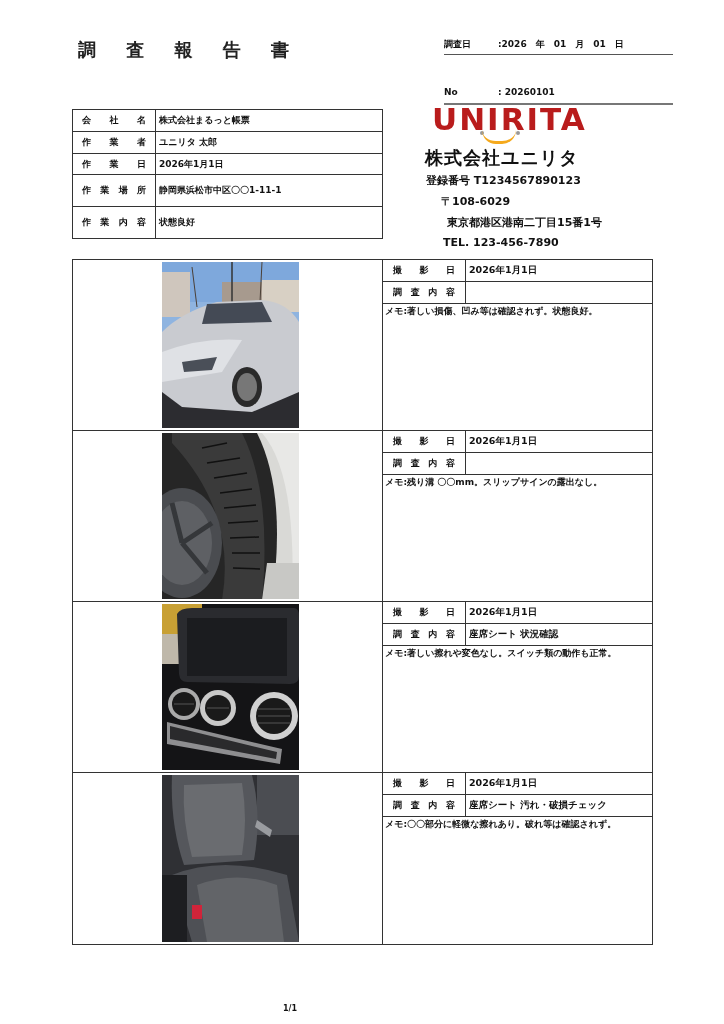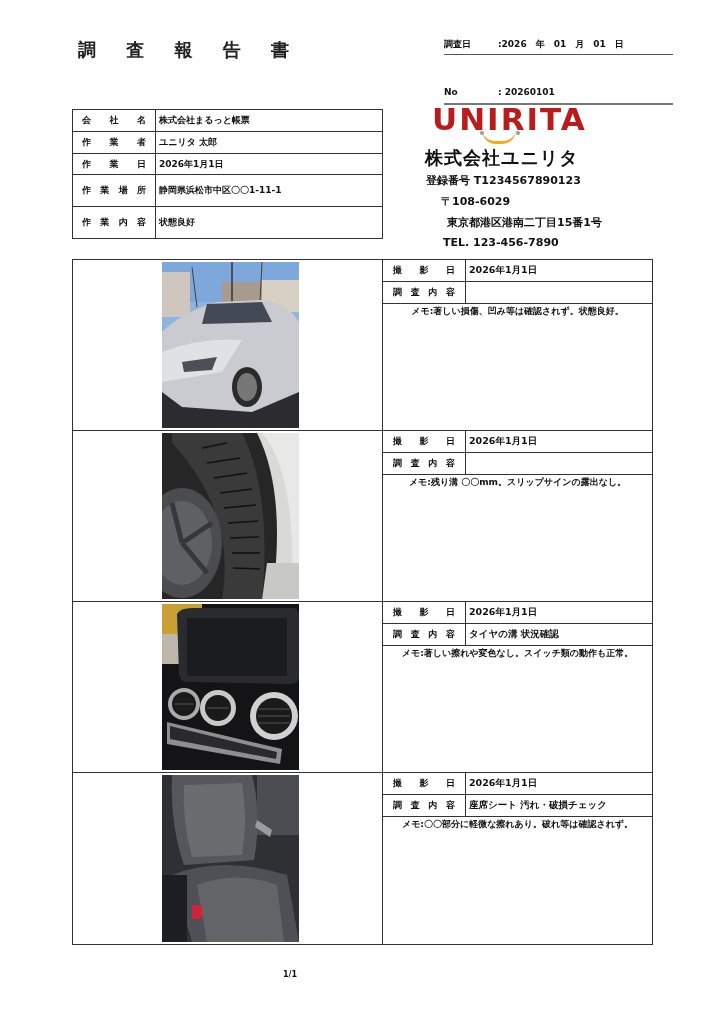--- a/index.html
+++ b/index.html
@@ -29,23 +29,23 @@
 
   .photos { position: absolute; left: 72px; top: 259px; width: 581px; height: 686px; border: 1.5px solid #333; }
   .entry { position: absolute; left: 0; width: 100%; border-bottom: 1.5px solid #333; }
   .entry:last-child { border-bottom: none; }
   .photo-cell { position: absolute; left: 0; top: 0; width: 310px; height: 100%; border-right: 1.5px solid #333; }
   .photo { position: absolute; left: 89px; top: 2px; width: 137px; height: calc(100% - 4px); overflow: hidden; }
   .detail { position: absolute; left: 310px; right: 0; top: 0; bottom: 0; }
   .drow { display: flex; height: 22px; border-bottom: 1px solid #333; }
   .dlabel { width: 83px; border-right: 1.5px solid #333; font-size: 9px; font-weight: bold; display: flex; align-items: center; justify-content: space-between; padding: 0 10px; }
   .dval { flex: 1; font-size: 9.5px; font-weight: bold; display: flex; align-items: center; padding-left: 3px; }
-  .memo { font-size: 9px; font-weight: bold; padding: 1px 2px; text-align: center; }
-
-  .pager { position: absolute; left: 0; width: 580px; top: 970px; text-align: center; font-size: 8px; font-weight: bold; }
+  .memo { font-size: 9px; font-weight: bold; padding: 1px 2px; }
+
+  .pager { position: absolute; left: 0; width: 580px; top: 1004px; text-align: center; font-size: 8px; font-weight: bold; }
 </style>
 </head>
 <body>
 
 <div class="title">調 査 報 告 書</div>
 
 <div class="meta meta-date">
   <span class="k">調査日</span>
   <span>:2026　年　01　月　01　日</span>
 </div>
@@ -239,21 +239,21 @@
           </div>
         <div class="dval">2026年1月1日</div>
       </div>
       <div class="drow">
         <div class="dlabel">
             <span>調</span>
             <span>査</span>
             <span>内</span>
             <span>容</span>
           </div>
-        <div class="dval">タイヤの溝 状況確認</div>
+        <div class="dval">座席シート 状況確認</div>
       </div>
       <div class="memo">メモ:著しい擦れや変色なし。スイッチ類の動作も正常。</div>
     </div>
   </div>
 
   <div class="entry" style="top:513px; height:171px;">
     <div class="photo-cell">
       <div class="photo">
         <svg width="137" height="167" viewBox="0 0 137 167" preserveAspectRatio="none">
           <rect width="137" height="167" fill="#2f3034"></rect>

